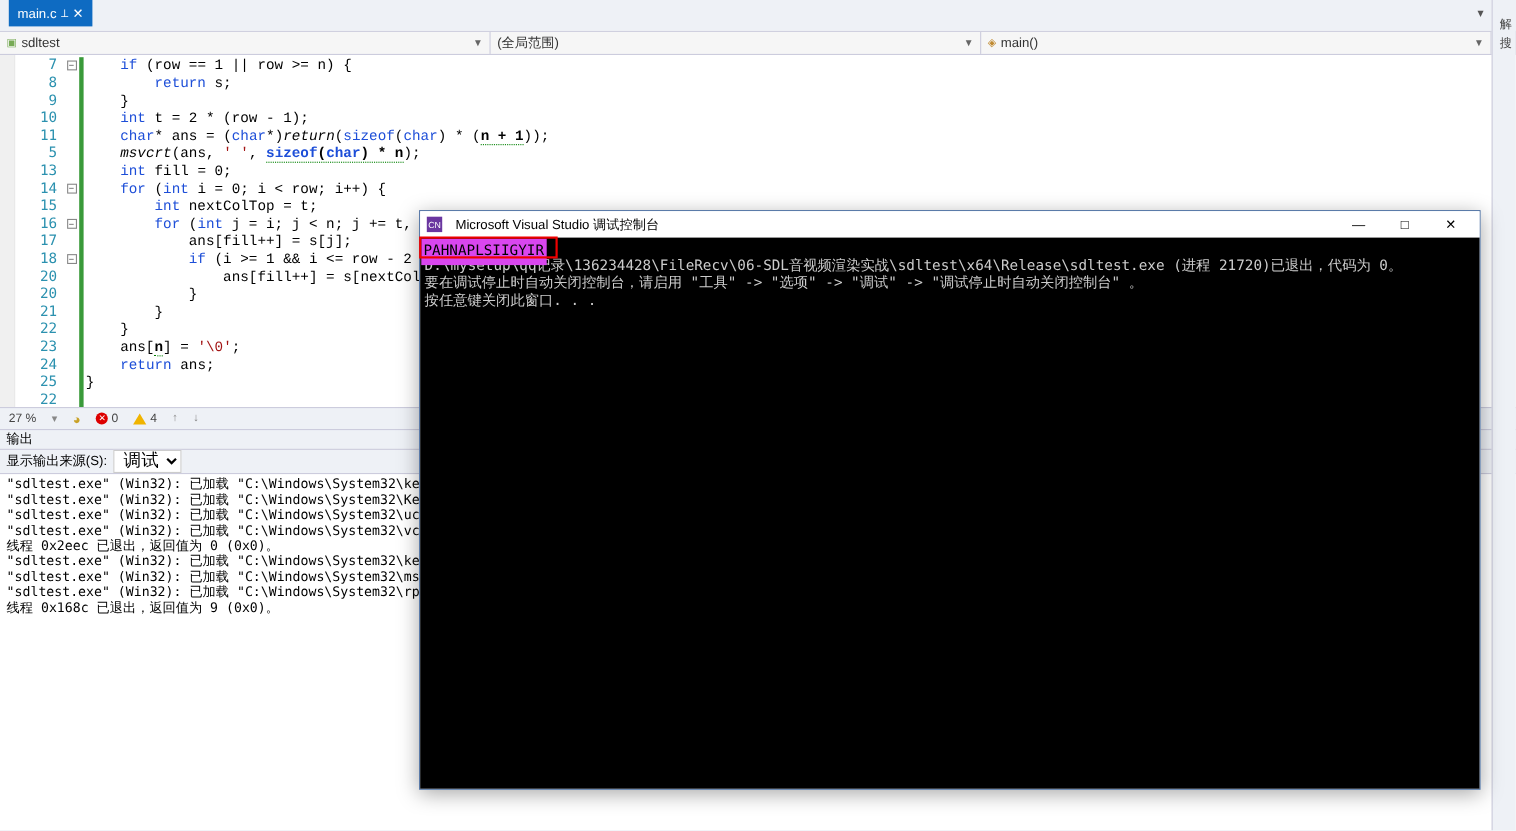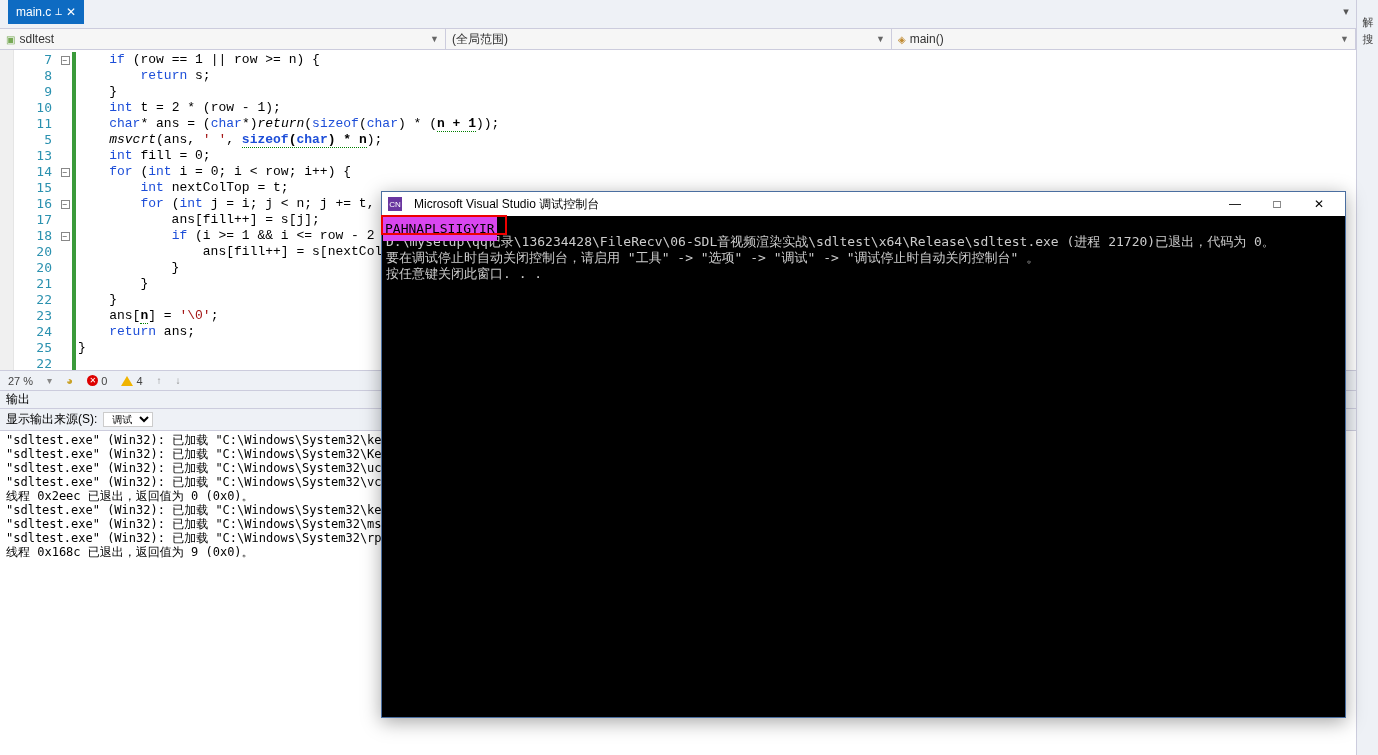--- a/index.html
+++ b/index.html
@@ -29,21 +29,21 @@
 .wave { border-bottom: 1px dotted #008000; font-weight: bold; }
 .right-scroll { position: absolute; right: 0; top: 50px; width: 18px; bottom: 0; background: #f0f0f0; }
 .right-scroll .mark-top { position: absolute; top: 2px; left: 2px; right: 2px; height: 14px; background: #3a9a3a; }
 .right-scroll .mark-g1 { position: absolute; top: 20px; left: 4px; width: 6px; height: 44px; background: #3a9a3a; }
 .status-strip { height: 20px; background: #eef1f6; border-top: 1px solid #ccd; display: flex; align-items: center; padding: 0 8px; gap: 14px; font-size: 11px; color: #444; }
 .status-strip .err { display: flex; align-items: center; gap: 3px; }
 .status-strip .err-icon { width: 11px; height: 11px; border-radius: 50%; background: #d00; color: #fff; font-size: 8px; display: flex; align-items: center; justify-content: center; }
 .status-strip .warn-icon { width: 0; height: 0; border-left: 6px solid transparent; border-right: 6px solid transparent; border-bottom: 10px solid #f0b400; }
 .output-header { height: 18px; background: #eef1f6; border-top: 1px solid #ccd; padding: 0 6px; display: flex; align-items: center; font-size: 12px; }
 .output-toolbar { height: 22px; background: #eef1f6; border-top: 1px solid #ccd; display: flex; align-items: center; padding: 0 6px; gap: 6px; font-size: 12px; }
-.output-toolbar select { font-size: 10px; border: 1px solid #ccc; background: #fff; padding: 0 4px; }
+.output-toolbar select { font-size: 16px; border: 1px solid #ccc; background: #fff; padding: 0 4px; }
 .output-body { flex: 1; background: #fff; font-family: "NSimSun", "Simsun", Consolas, monospace; font-size: 12px; line-height: 14px; padding: 2px 6px; white-space: pre; overflow: hidden; border-top: 1px solid #ccd; }
 .side-tabs { position: absolute; right: 0; top: 0; width: 22px; height: 100%; background: #eef1f6; border-left: 1px solid #ccd; }
 .side-tabs div { writing-mode: vertical-rl; font-size: 11px; padding: 8px 3px; color: #444; }
 
 .console-window { position: absolute; left: 381px; top: 191px; width: 965px; height: 527px; background: #fff; border: 1px solid #4a6ea0; box-shadow: 0 4px 18px rgba(0,0,0,0.35); display: flex; flex-direction: column; }
 .console-title { height: 24px; background: #fff; display: flex; align-items: center; padding: 0 6px; font-size: 12px; color: #000; }
 .console-title .cicon { width: 14px; height: 14px; background: #6a36a0; color: #fff; font-size: 8px; display: flex; align-items: center; justify-content: center; margin-right: 12px; }
 .console-ctrls { margin-left: auto; display: flex; gap: 2px; }
 .console-ctrls span { width: 40px; height: 20px; display: flex; align-items: center; justify-content: center; font-size: 12px; color: #000; }
 .console-body { flex: 1; background: #000; color: #ccc; font-family: "NSimSun", Consolas, monospace; font-size: 13px; line-height: 16px; padding: 2px 4px; white-space: pre-wrap; word-break: break-all; position: relative; }

